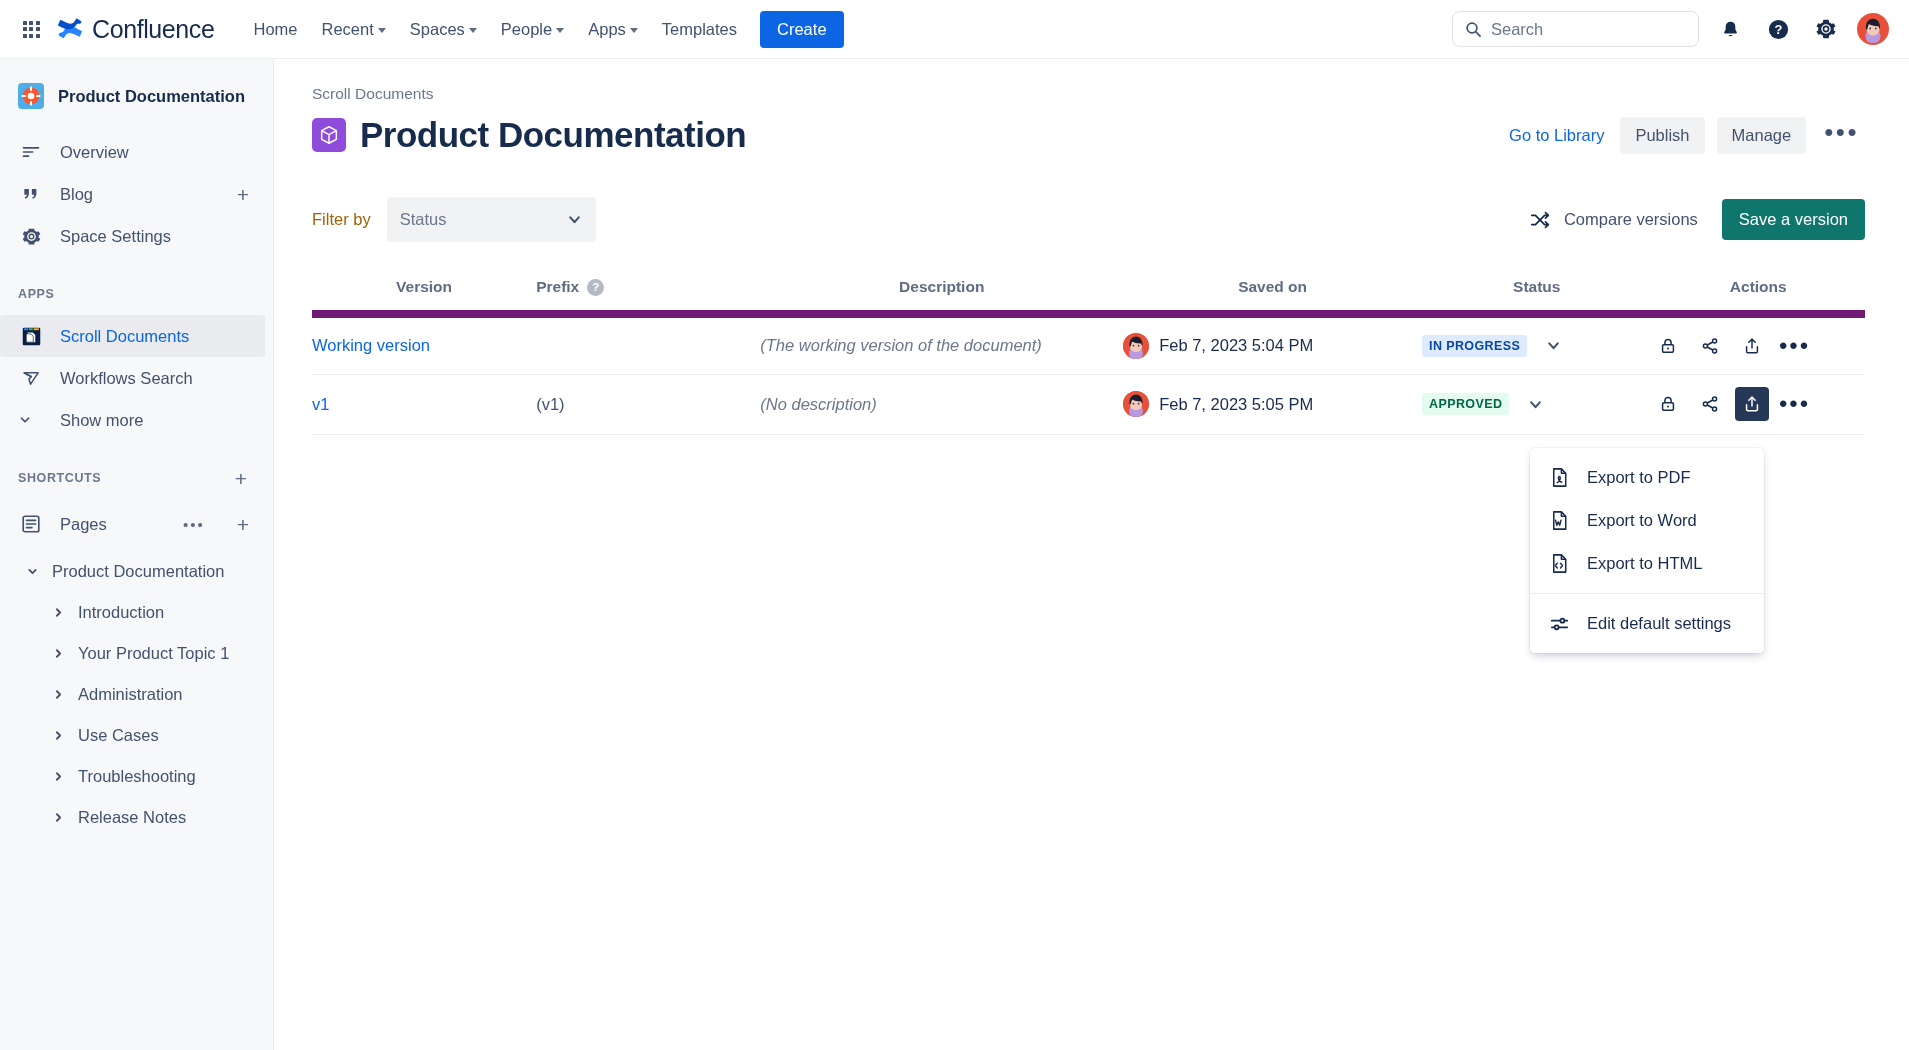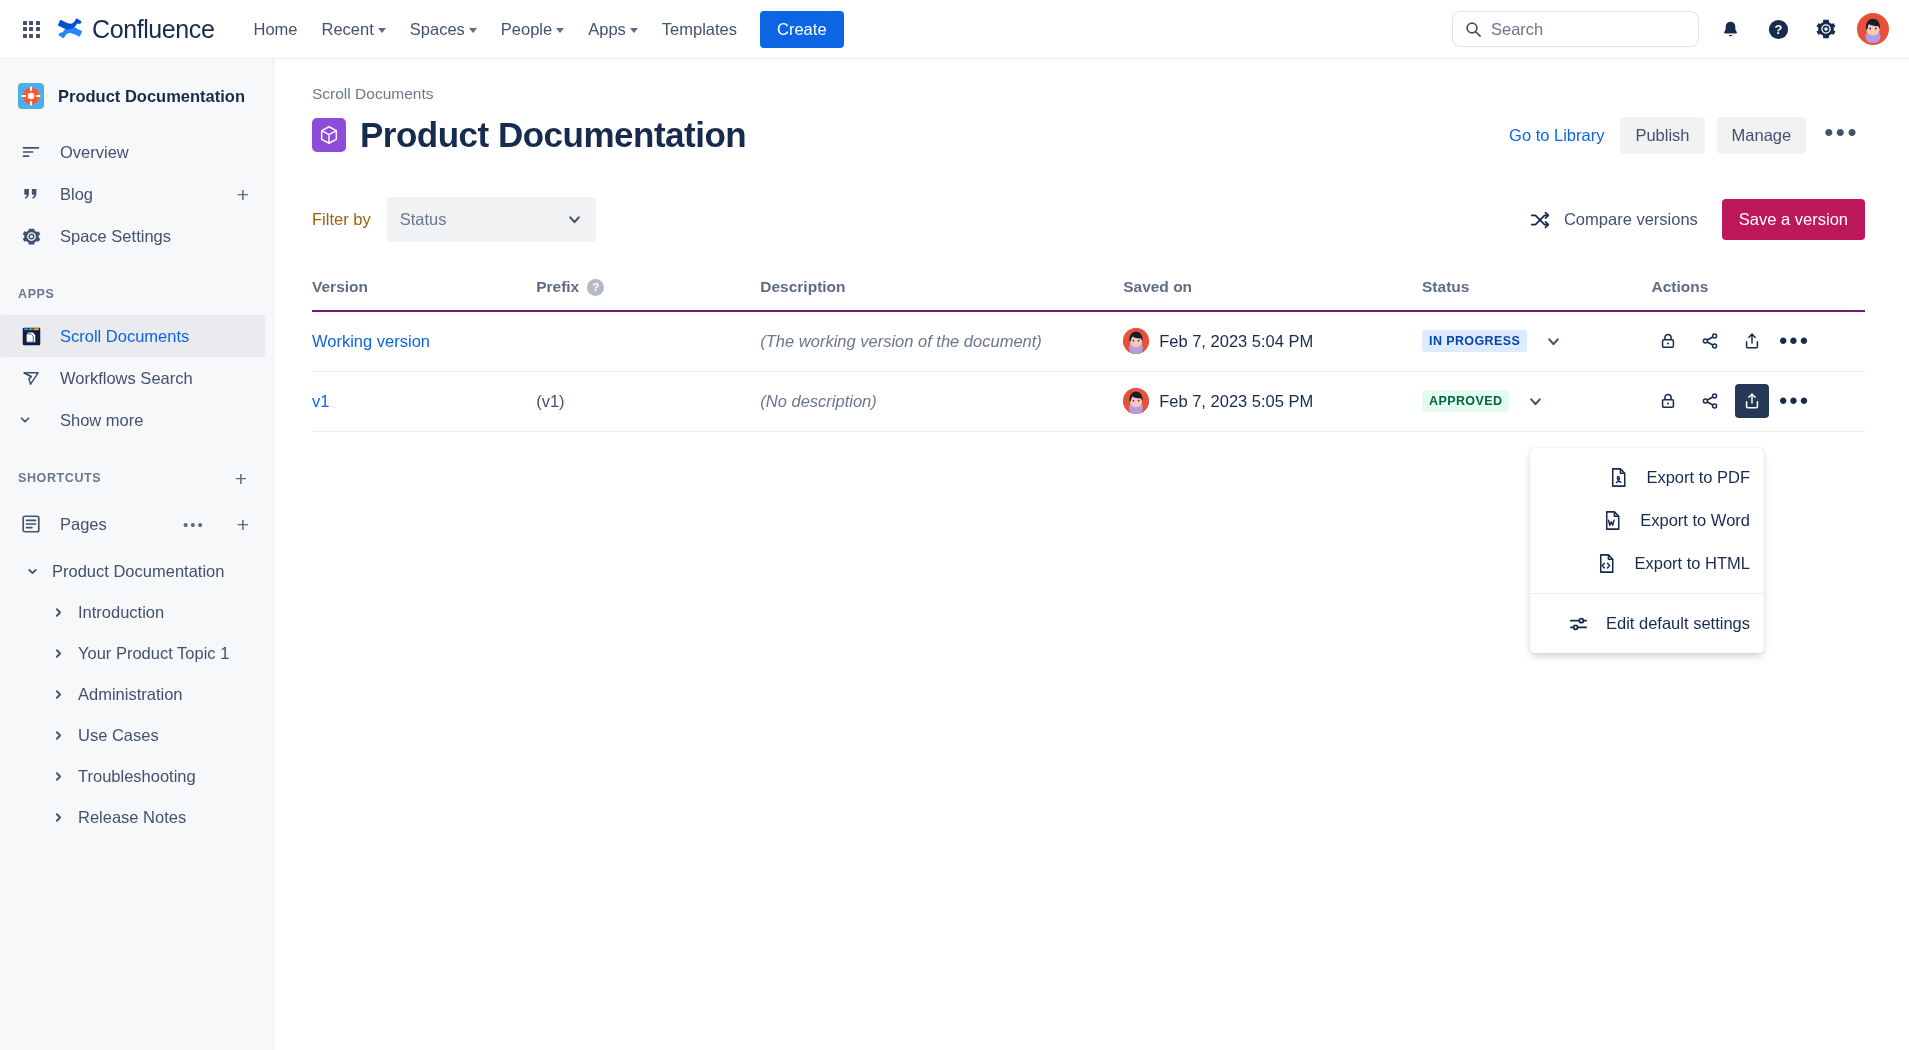--- a/index.html
+++ b/index.html
@@ -149,30 +149,30 @@
     width: 209px; height: 45px; background: #f1f2f4; border-radius: 4px;
     display: flex; align-items: center; padding: 0 13px; cursor: pointer;
   }
   .select-value { font-size: 16.5px; color: #6b778c; }
   .select-chev { margin-left: auto; }
 
   .filter-actions { margin-left: auto; display: flex; gap: 20px; }
   .compare-btn { display: flex; align-items: center; gap: 13px; cursor: pointer; padding: 6px 4px; }
   .compare-label { font-size: 16.5px; color: #42526e; }
   .primary-btn {
-    background: #be185d; color: #fff; border: none; border-radius: 4px;
+    background: #0f766e; color: #fff; border: none; border-radius: 4px;
     font-size: 16.5px; padding: 11px 17px; cursor: pointer; font-weight: 400;
     font-family: "Liberation Sans", sans-serif;
   }
 
   
   .vtable { width: 100%; margin-top: 36px; border-collapse: collapse; }
   .vtable th {
-    text-align: left; font-size: 15.5px; font-weight: 700; color: #5e6c84;
-    padding: 0 0 14px 0; border-bottom: 2px solid #701a75;
+    text-align: center; font-size: 15.5px; font-weight: 700; color: #5e6c84;
+    padding: 0 0 14px 0; border-bottom: 8px solid #701a75;
   }
   .vtable td { padding: 0; border-bottom: 1px solid #ebecf0; height: 60px; vertical-align: middle; }
   .c-version { width: 210px; }
   .c-prefix { width: 210px; }
   .c-desc { width: 340px; }
   .c-saved { width: 280px; }
   .c-status { width: 215px; }
   .c-actions { width: 200px; }
 
   .th-inner { display: flex; align-items: center; gap: 8px; }
@@ -212,21 +212,21 @@
     left: 1256px; top: 389px;
     width: 234px;
     background: #fff;
     border-radius: 4px;
     box-shadow: 0 4px 8px -2px rgba(9,30,66,0.25), 0 0 1px rgba(9,30,66,0.31);
     padding: 8px 0;
     z-index: 80;
   }
   .dd-item {
     display: flex; align-items: center; gap: 16px;
-    padding: 10px 14px 10px 18px; cursor: pointer; justify-content: flex-end;
+    padding: 10px 14px 10px 18px; cursor: pointer;
   }
   .dd-label { font-size: 16.5px; color: #172b4d; white-space: nowrap; }
   .dd-sep { height: 1px; background: #ebecf0; margin: 8px 0; }
 
   svg { display: block; }
 </style>
 </head>
 <body>
 
 <div class="topnav">

